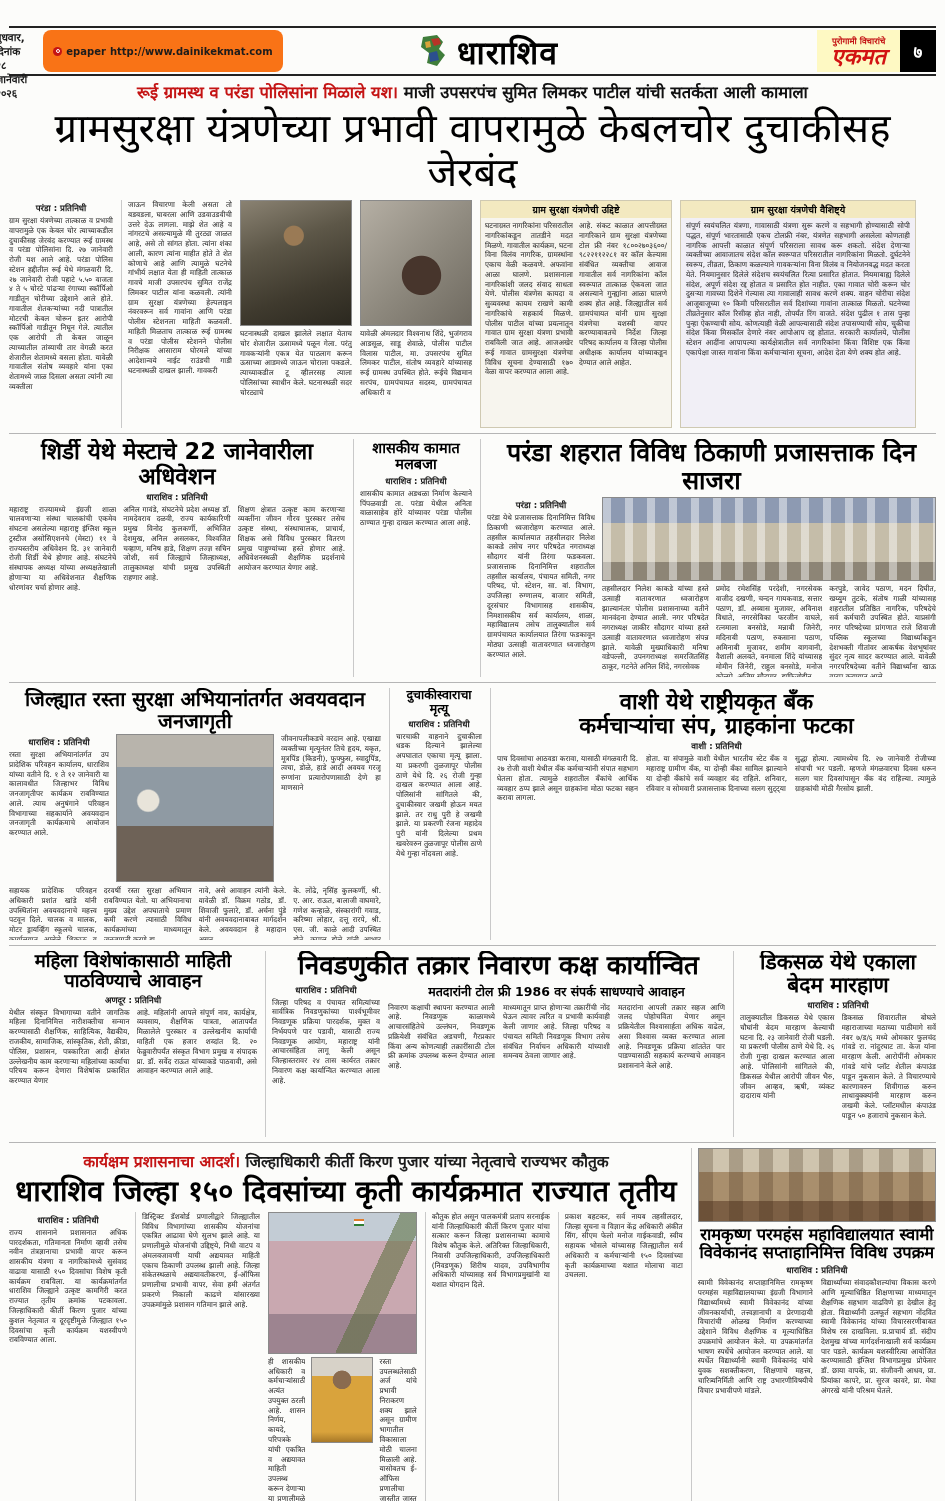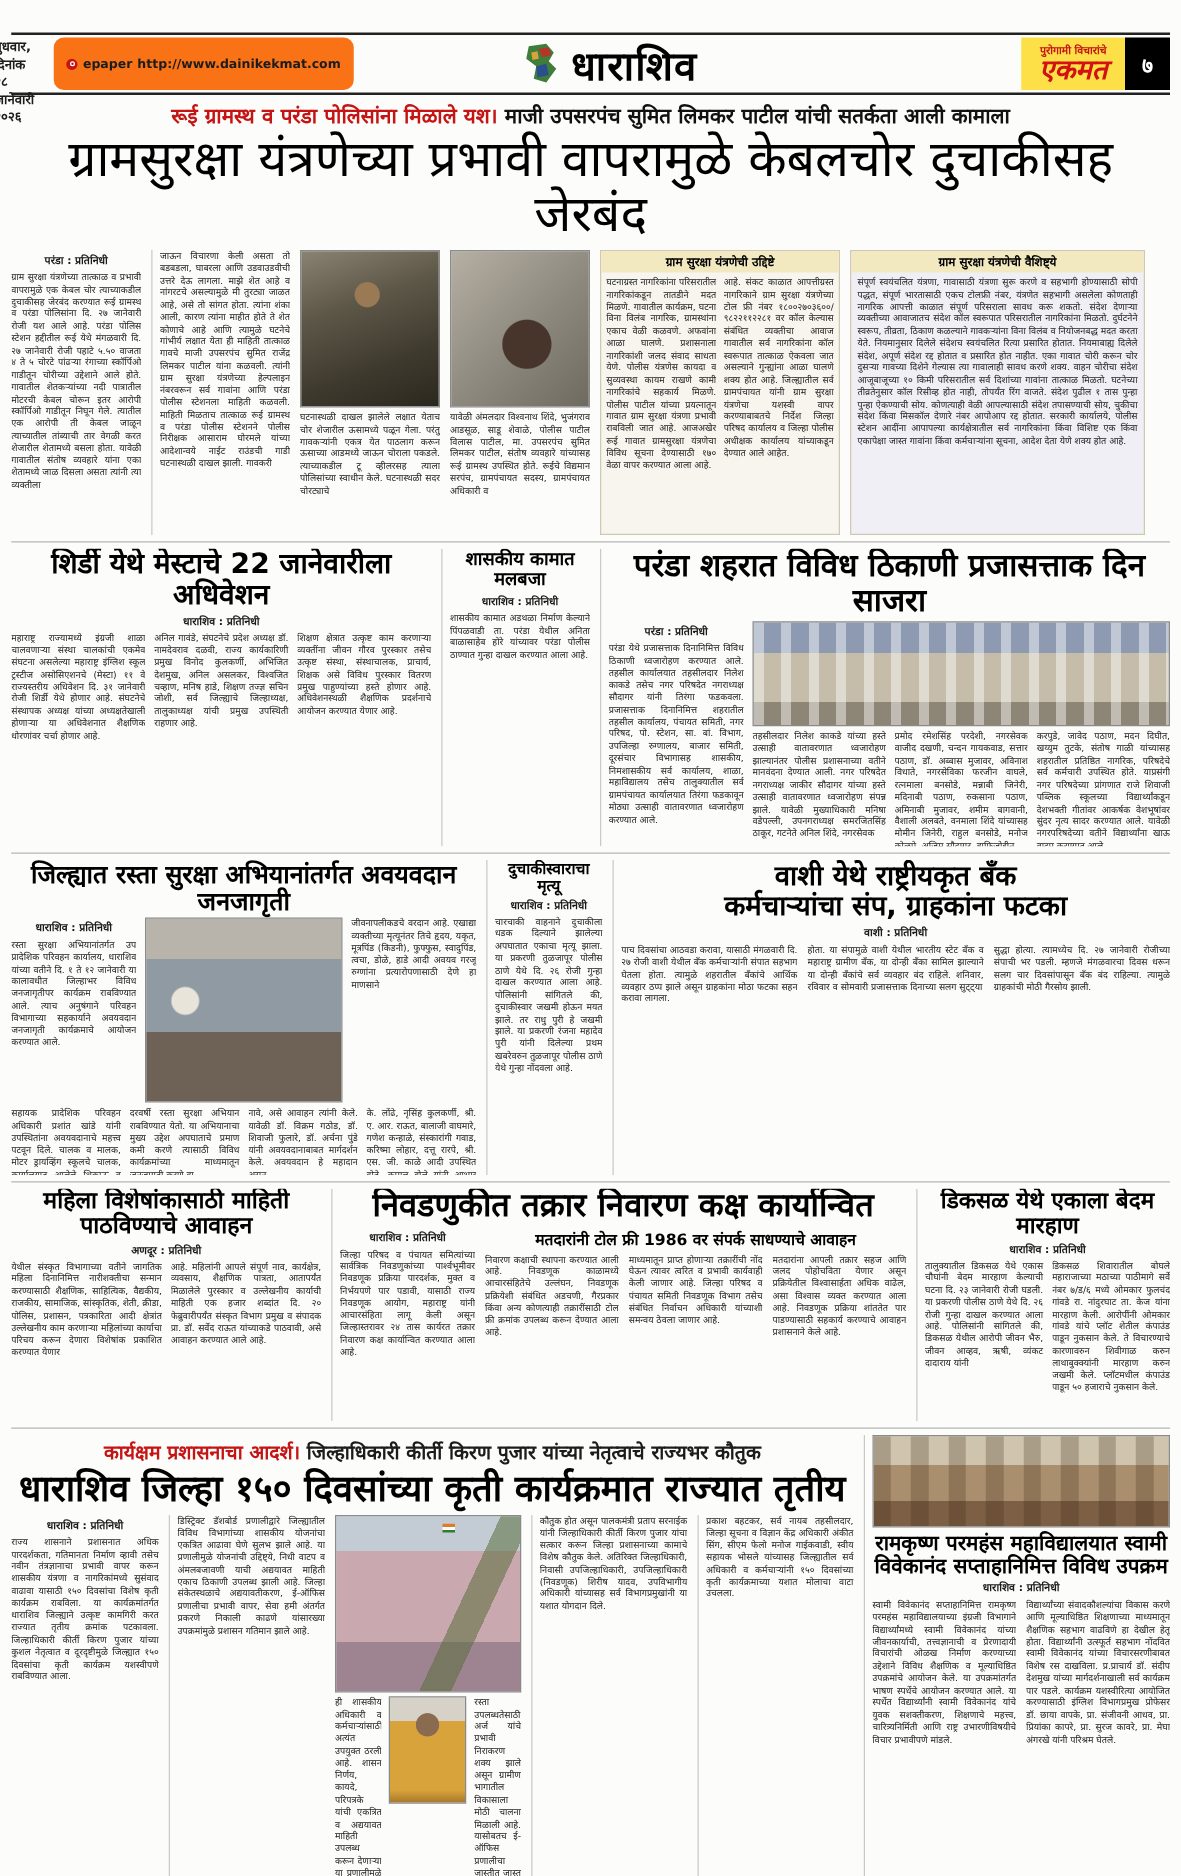--- a/index.html
+++ b/index.html
@@ -12,21 +12,21 @@
   .hdr-left{display:flex;flex-direction:row;justify-content:center;gap:16px;width:260px;}
   .issue-date{font-weight:bold;font-size:10.5px;}
   .pill{background:#f97316;border-radius:8px;padding:1px 10px;display:inline-flex;align-items:center;
         gap:4px;font-size:10px;font-weight:bold;width:fit-content;cursor:pointer;}
   .pill-ic{width:9px;height:9px;border-radius:50%;background:#c41414;display:inline-block;position:relative;}
   .pill-ic:after{content:"";position:absolute;left:2.5px;top:2.5px;width:4px;height:4px;border:1px solid #fff;border-radius:50%;box-sizing:border-box;}
   .hdr-center{display:flex;align-items:center;gap:6px;}
   .paper-name{font-size:32px;font-weight:800;color:#000;letter-spacing:1px;}
   .logo{width:34px;height:36px;}
   .hdr-right{display:flex;align-items:stretch;width:230px;justify-content:flex-end;}
-  .brandbox{background:#fde047;padding:2px 14px;text-align:center;display:flex;flex-direction:column;justify-content:center;}
+  .brandbox{background:#fef9c3;padding:2px 14px;text-align:center;display:flex;flex-direction:column;justify-content:center;}
   .tagline{color:#c41414;font-size:8.5px;font-weight:bold;}
   .brand{color:#d21212;font-size:22px;font-weight:800;font-style:italic;line-height:1;}
   .pageno{background:#000;color:#fff;width:36px;display:flex;align-items:center;justify-content:center;
           font-size:17px;font-weight:bold;}
   
   .kicker{text-align:center;font-weight:bold;font-size:16.5px;padding:4px 0 1px;}
   .kicker .red{color:#c41414;}
   .kicker .blk{color:#111;}
   .h-lead{font-size:40px;font-weight:400;text-align:center;margin:2px 0 6px;color:#000;line-height:1.1;}
   h2{margin:0;color:#000;line-height:1.1;font-weight:800;}
@@ -91,21 +91,21 @@
   .h-mahila{font-size:18.5px;text-align:center;margin-bottom:2px;}
   .mahila-cols{display:flex;gap:7px;}
   .blk-nivad{flex:1;padding-left:6px;}
   .h-nivad{font-size:26px;text-align:center;margin-bottom:2px;}
   .nivad-body{display:flex;gap:8px;}
   .nivad-intro{flex:0 0 108px;}
   .nivad-rest{flex:1;}
   .sub-nivad{font-size:12.5px;font-weight:800;text-align:center;margin:1px 0 3px;color:#000;}
   .nivad-cols{display:flex;gap:8px;}
   .blk-dikasal{flex:0 0 196px;padding-left:6px;}
-  .h-dikasal{font-size:18px;text-align:center;margin-bottom:2px;}
+  .h-dikasal{font-size:21px;text-align:center;margin-bottom:2px;}
   .dik-cols{display:flex;gap:7px;}
   
   .row5{height:384px;overflow:hidden;}
   .blk-150{flex:0 0 672px;}
   .kicker2{text-align:center;font-weight:bold;font-size:15.5px;padding:2px 0;}
   .h-150{font-size:29px;text-align:center;margin:2px 0 4px;}
   .body150{display:flex;gap:8px;}
   .body150 .c{flex:0 0 118px;}
   .photo-stack{flex:1;min-width:0;}
   .ph-building{height:142px;background:

